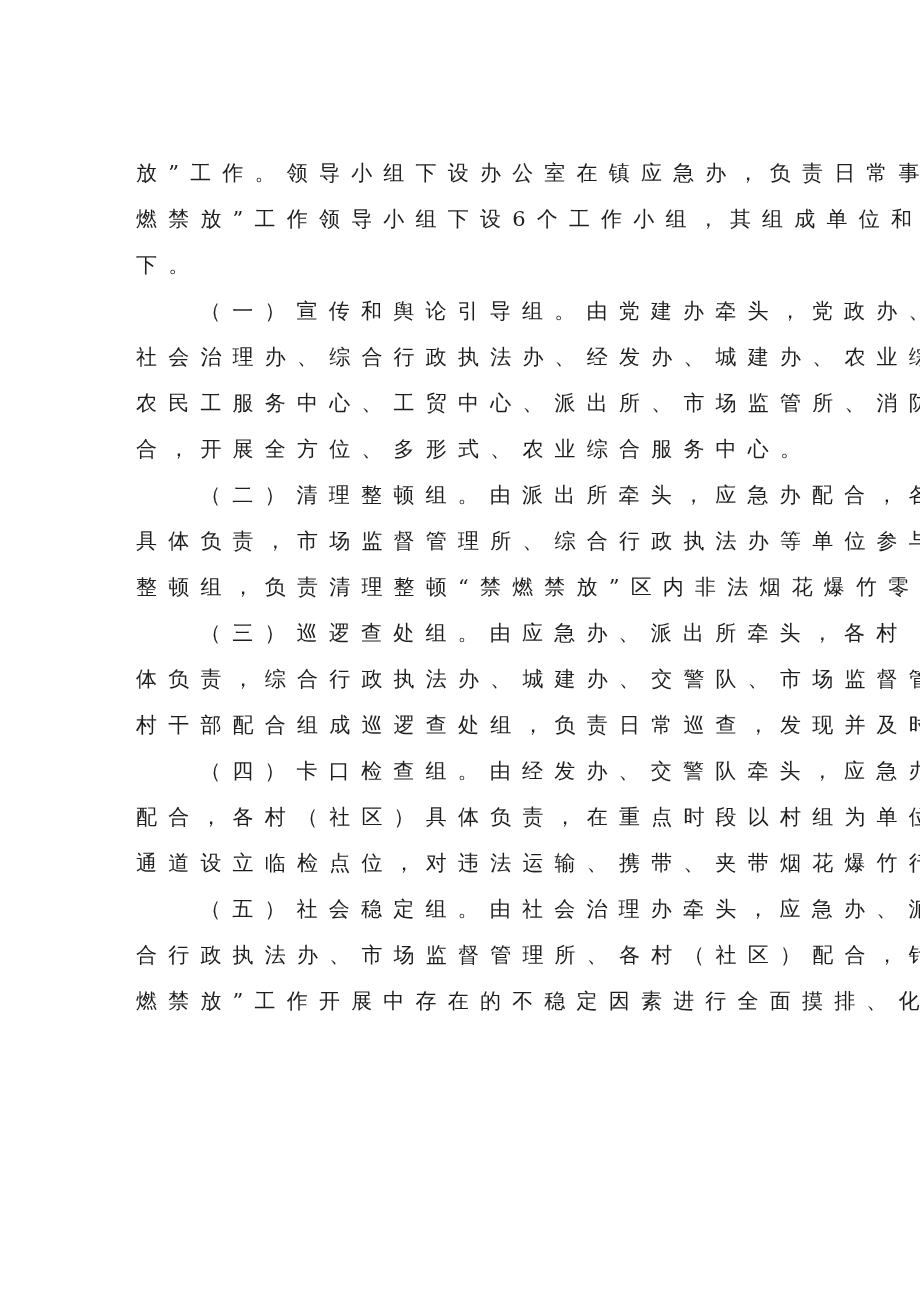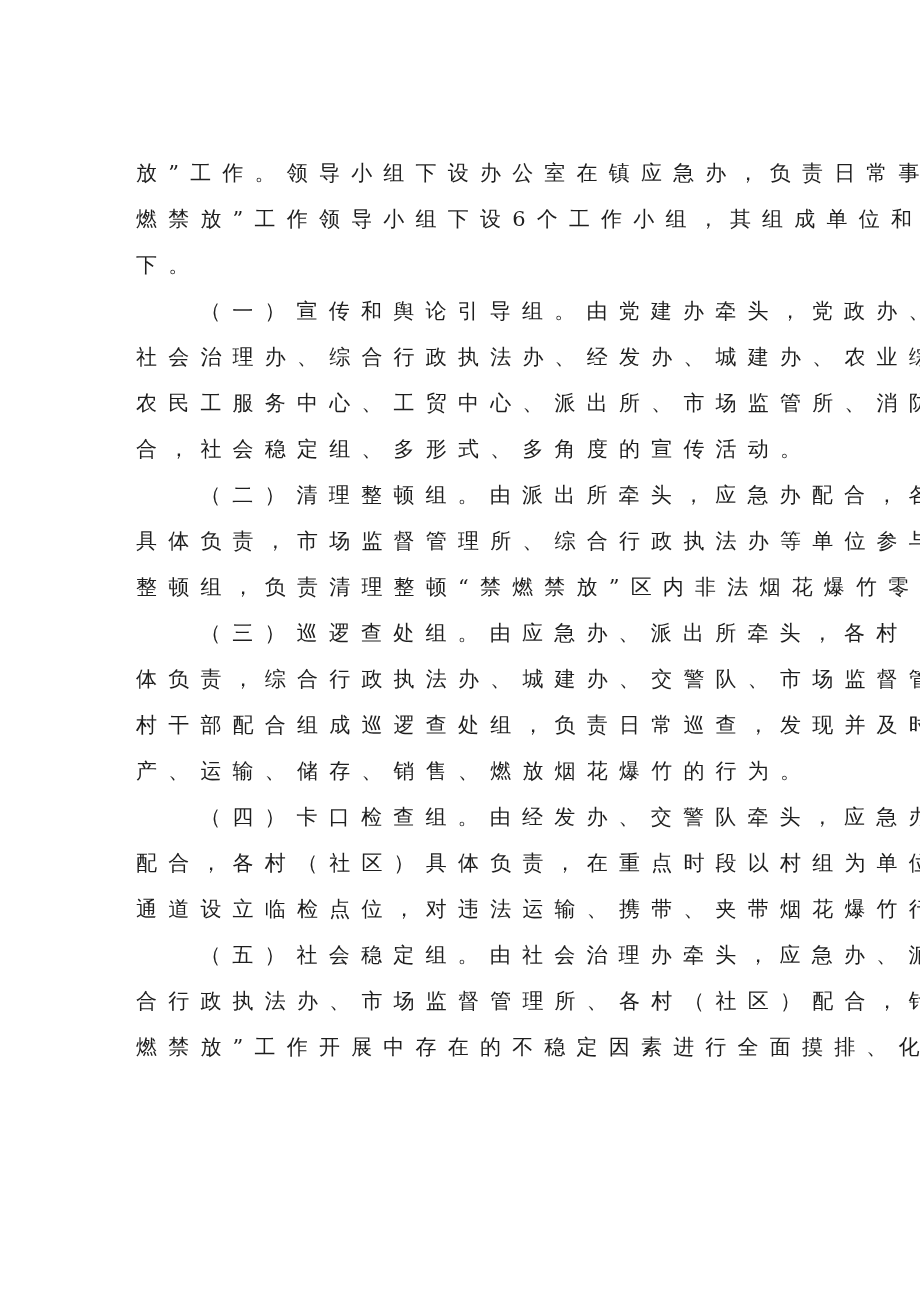--- a/index.html
+++ b/index.html
@@ -50,34 +50,33 @@
     <div>
       <div class="line">放”工作。领导小组下设办公室在镇应急办，负责日常事务。镇“禁</div>
       <div class="line">燃禁放”工作领导小组下设6个工作小组，其组成单位和职责分工如</div>
       <div class="line">下。</div>
     </div>
 
     <div>
       <div class="line indent">（一）宣传和舆论引导组。由党建办牵头，党政办、应急办、</div>
       <div class="line">社会治理办、综合行政执法办、经发办、城建办、农业综合服务中心、</div>
       <div class="line">农民工服务中心、工贸中心、派出所、市场监管所、消防队等单位配</div>
-      <div class="line">合，社会稳定组、多形式、多角度的宣传活动。</div>
+      <div class="line">合，开展全方位、多形式、农业综合服务中心。</div>
     </div>
 
     <div>
       <div class="line indent">（二）清理整顿组。由派出所牵头，应急办配合，各村（社区）</div>
       <div class="line">具体负责，市场监督管理所、综合行政执法办等单位参与，组成清理</div>
       <div class="line">整顿组，负责清理整顿“禁燃禁放”区内非法烟花爆竹零售经营店点。</div>
     </div>
 
     <div>
       <div class="line indent">（三）巡逻查处组。由应急办、派出所牵头，各村（社区）具</div>
       <div class="line">体负责，综合行政执法办、城建办、交警队、市场监督管理所及各驻</div>
       <div class="line">村干部配合组成巡逻查处组，负责日常巡查，发现并及时报告违规生</div>
-      <div class="line">产、运输、储存、销售、燃放烟花爆竹的行为。</div>
     </div>
 
     <div>
       <div class="line indent">（四）卡口检查组。由经发办、交警队牵头，应急办、派出所</div>
       <div class="line">配合，各村（社区）具体负责，在重点时段以村组为单位在辖区主要</div>
       <div class="line">通道设立临检点位，对违法运输、携带、夹带烟花爆竹行为进行盘查、</div>
     </div>
 
     <div>
       <div class="line indent">（五）社会稳定组。由社会治理办牵头，应急办、派出所、综</div>

